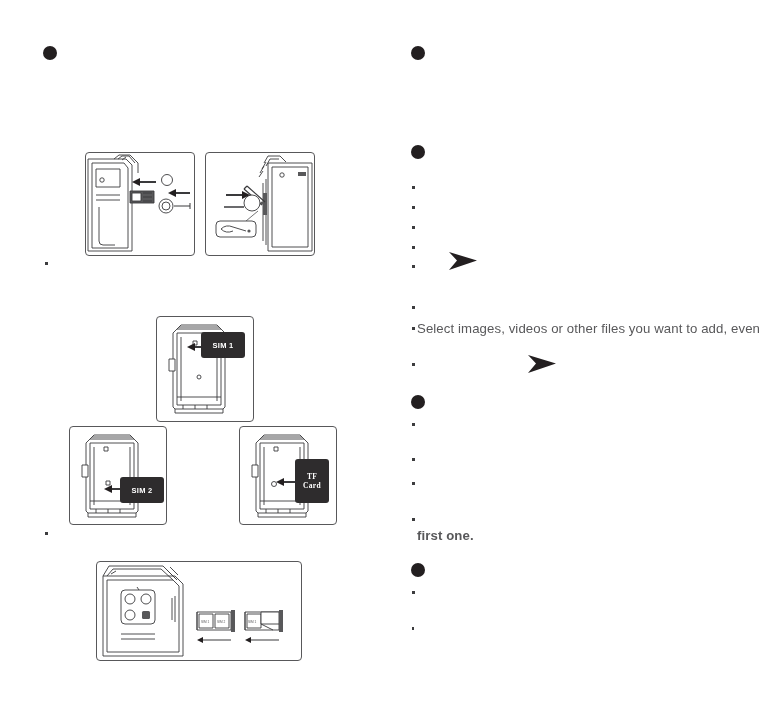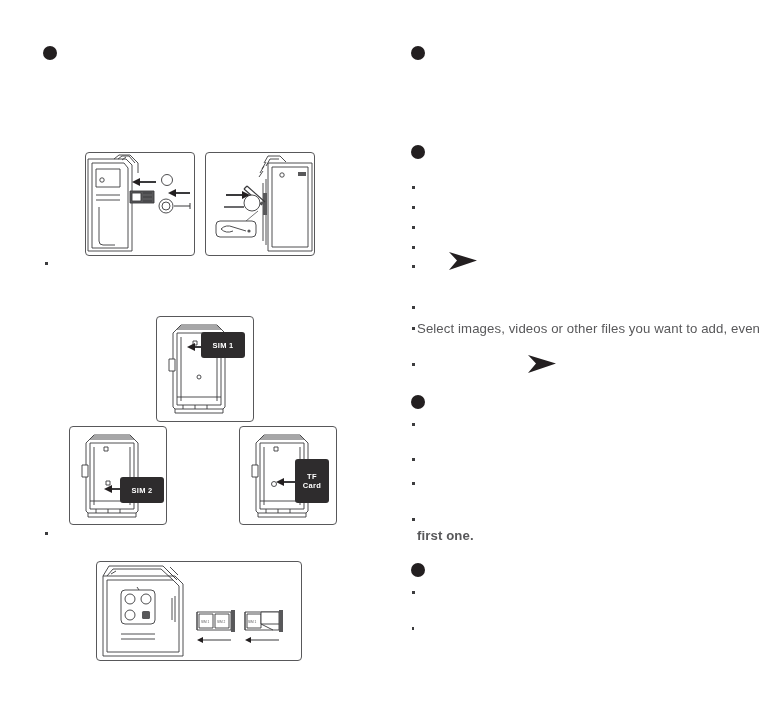--- a/index.html
+++ b/index.html
@@ -228,21 +228,21 @@
         <path d="M60 20 L60 78"></path>
         <rect x="34" y="20" width="4" height="4" fill="#fff"></rect>
         <path d="M20 74 L64 74"></path>
         <path d="M26 82 L26 88 M38 82 L38 88 M50 82 L50 88"></path>
         <rect x="18" y="86" width="48" height="4" fill="#fff"></rect>
         <circle cx="34" cy="57" r="2.5" fill="#fff"></circle>
 
         <path d="M58 55 L42 55" stroke-width="2"></path>
         <path d="M44 51 L36 55 L44 59 Z" fill="#231f20" stroke="none"></path>
       </svg>
-      <div class="card-label" style="left:55px; top:32px; width:34px; height:44px; flex-direction:column;">
+      <div class="card-label" style="left:55px; top:32px; width:34px; height:44px; flex-direction:column;font-family:Liberation Serif, serif;">
         <span>TF</span>
         <span>Card</span>
       </div>
     </div>
 
     <div class="panel" style="left:96px; top:561px; width:206px; height:100px;">
       <svg width="206" height="100" viewBox="0 0 206 100" fill="none" stroke="#3a3a3c" stroke-width="0.9" stroke-linejoin="round">
 
         <path d="M6 14 L78 14 L86 22 L86 94 L6 94 Z" fill="#fff"></path>
         <path d="M10 18 L76 18 L82 24 L82 90 L10 90 Z" fill="#fff"></path>

